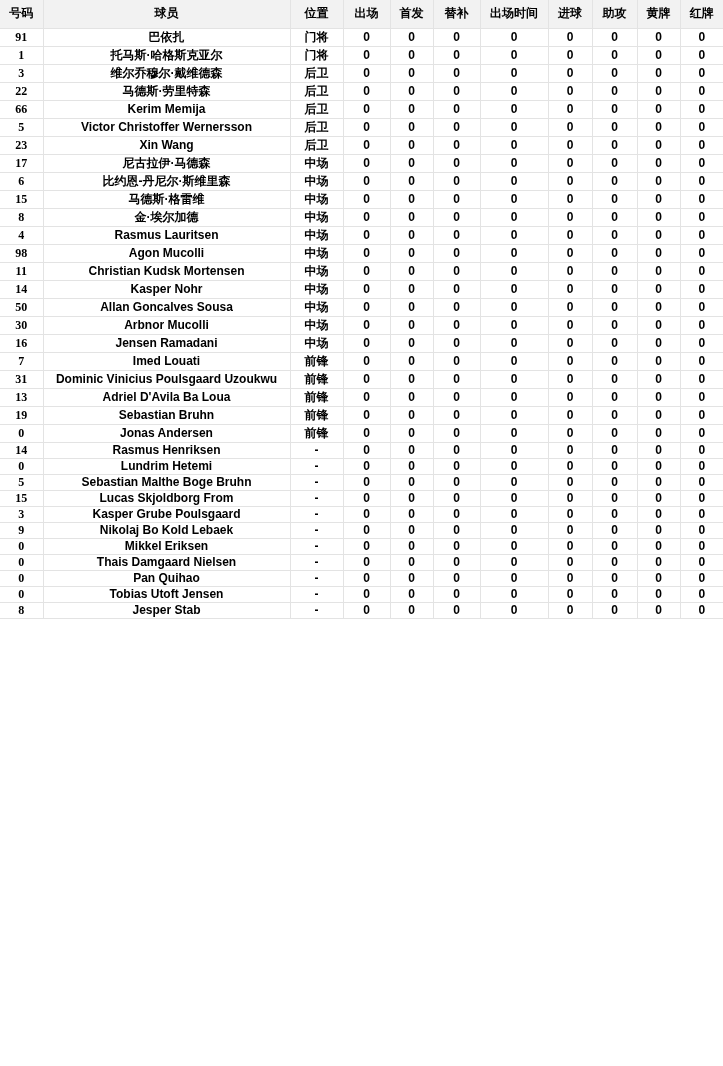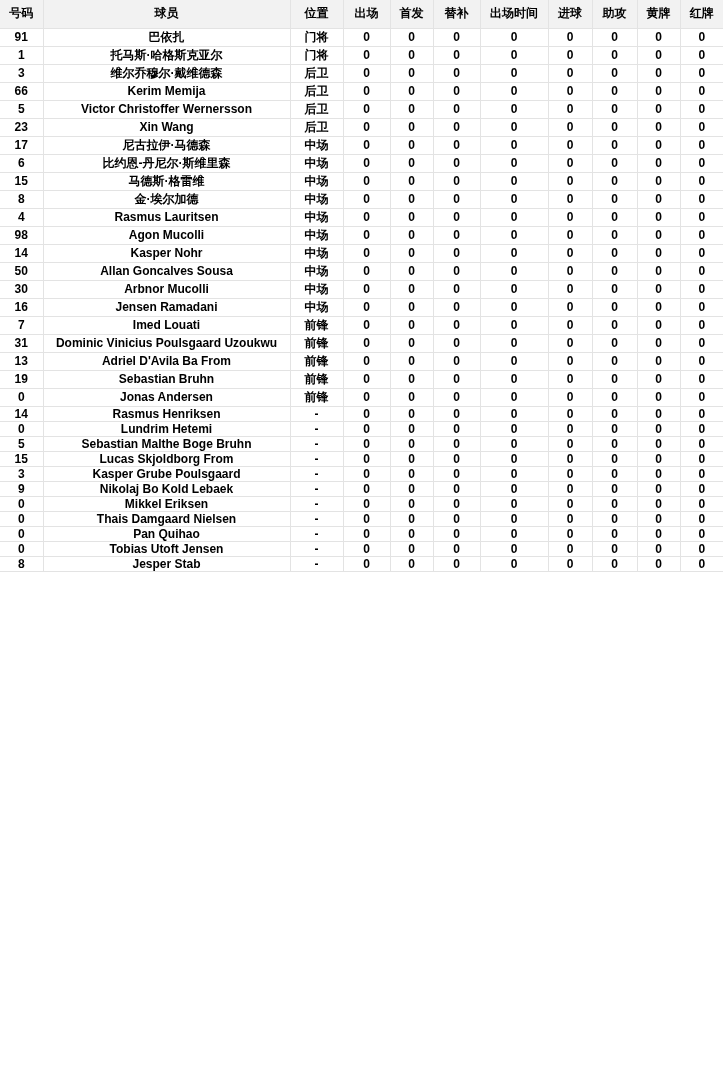--- a/index.html
+++ b/index.html
@@ -35,20 +35,21 @@
     background: #f2f2f2;
     border-top: none;
   }
   table.stats tbody tr {
     height: 15px;
     background: #ffffff;
   }
   table.stats th:first-child,
   table.stats td:first-child {
     border-left: none;
+    font-family: Liberation Serif, serif;
   }
   table.stats th:last-child,
   table.stats td:last-child {
     border-right: none;
   }
 </style>
 </head>
 <body>
 
 <table class="stats">
@@ -114,20 +115,33 @@
         <td>0</td>
         <td>0</td>
         <td>0</td>
         <td>0</td>
         <td>0</td>
         <td>0</td>
         <td>0</td>
         <td>0</td>
       </tr>
       <tr>
+        <td>22</td>
+        <td>马德斯·劳里特森</td>
+        <td>后卫</td>
+        <td>0</td>
+        <td>0</td>
+        <td>0</td>
+        <td>0</td>
+        <td>0</td>
+        <td>0</td>
+        <td>0</td>
+        <td>0</td>
+      </tr>
+      <tr>
         <td>66</td>
         <td>Kerim Memija</td>
         <td>后卫</td>
         <td>0</td>
         <td>0</td>
         <td>0</td>
         <td>0</td>
         <td>0</td>
         <td>0</td>
         <td>0</td>
@@ -231,20 +245,33 @@
         <td>0</td>
         <td>0</td>
         <td>0</td>
         <td>0</td>
         <td>0</td>
         <td>0</td>
         <td>0</td>
         <td>0</td>
       </tr>
       <tr>
+        <td>11</td>
+        <td>Christian Kudsk Mortensen</td>
+        <td>中场</td>
+        <td>0</td>
+        <td>0</td>
+        <td>0</td>
+        <td>0</td>
+        <td>0</td>
+        <td>0</td>
+        <td>0</td>
+        <td>0</td>
+      </tr>
+      <tr>
         <td>14</td>
         <td>Kasper Nohr</td>
         <td>中场</td>
         <td>0</td>
         <td>0</td>
         <td>0</td>
         <td>0</td>
         <td>0</td>
         <td>0</td>
         <td>0</td>
@@ -310,21 +337,21 @@
         <td>0</td>
         <td>0</td>
         <td>0</td>
         <td>0</td>
         <td>0</td>
         <td>0</td>
         <td>0</td>
       </tr>
       <tr>
         <td>13</td>
-        <td>Adriel D'Avila Ba From</td>
+        <td>Adriel D'Avila Ba Loua</td>
         <td>前锋</td>
         <td>0</td>
         <td>0</td>
         <td>0</td>
         <td>0</td>
         <td>0</td>
         <td>0</td>
         <td>0</td>
         <td>0</td>
       </tr>

